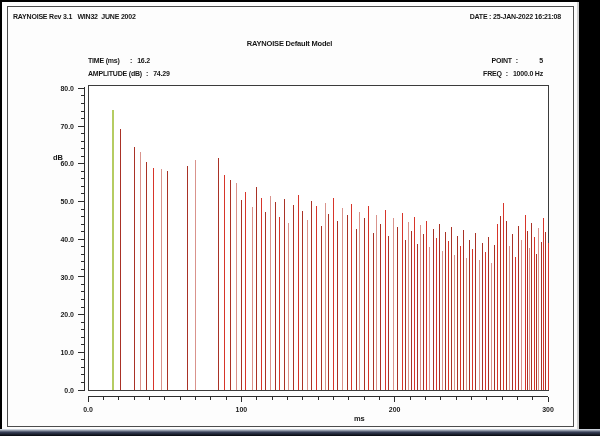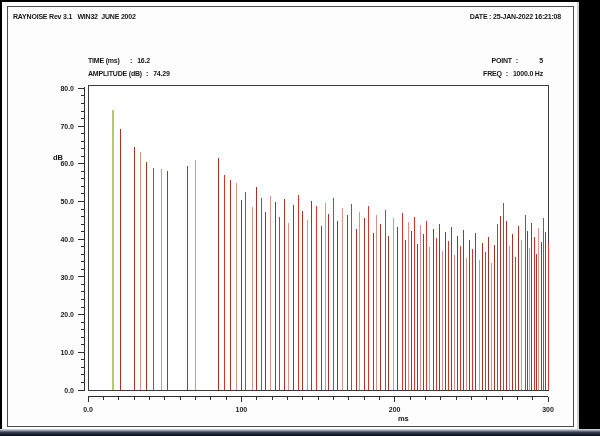--- a/index.html
+++ b/index.html
@@ -12,34 +12,35 @@
   .title{left:0;right:0;top:37px;text-align:center;font-size:7.5px;}
   .ro-time{left:86px;top:55px;}
   .ro-amp{left:86px;top:68px;}
   .ro-label{display:inline-block;min-width:38px;}
   .colon{padding:0 5px 0 4px;}
   .ro-right{position:absolute;right:34px;top:55px;text-align:right;}
   .ro-right .row{font-size:7px;font-weight:bold;color:#161616;white-space:pre;letter-spacing:-0.2px;}
   .ro-right .row + .row{margin-top:6px;}
   .pt-val{display:inline-block;min-width:20px;text-align:right;}
   .ylabel{left:23px;top:151px;font-size:7.5px;padding-left:28px;}
-  .xlabel{left:352px;top:412px;font-size:7.5px;margin-left:44px;}
+  .xlabel{left:352px;top:412px;font-size:7.5px;}
   svg.chart{position:absolute;left:0;top:76px;}
   .tick-label{font:bold 7px "Liberation Sans",sans-serif;fill:#1b1b1b;}
   .bottom-bar{position:absolute;left:0;right:0;bottom:0;height:7px;
     background:linear-gradient(180deg,#e6ecf2 0%,#39425a 45%,#05070c 100%);}
 </style>
 </head>
 <body>
 
 <div class="page">
   <div class="frame"></div>
 
   <div class="txt hdr-left">RAYNOISE Rev 3.1   WIN32  JUNE 2002</div>
   <div class="txt hdr-right">DATE : 25-JAN-2022 16:21:08</div>
+  <div class="txt title">RAYNOISE Default Model</div>
 
   <div class="txt ro-time"><span class="ro-label">TIME (ms)</span><span class="colon">:</span><span>16.2</span></div>
 
   <div class="txt ro-amp"><span class="ro-label">AMPLITUDE (dB)</span><span class="colon">:</span><span>74.29</span></div>
 
   <div class="ro-right">
     <div class="row"><span>POINT</span><span class="colon">:</span><span class="pt-val">5</span></div>
     <div class="row"><span>FREQ</span><span class="colon">:</span><span>1000.0 Hz</span></div>
   </div>
 

